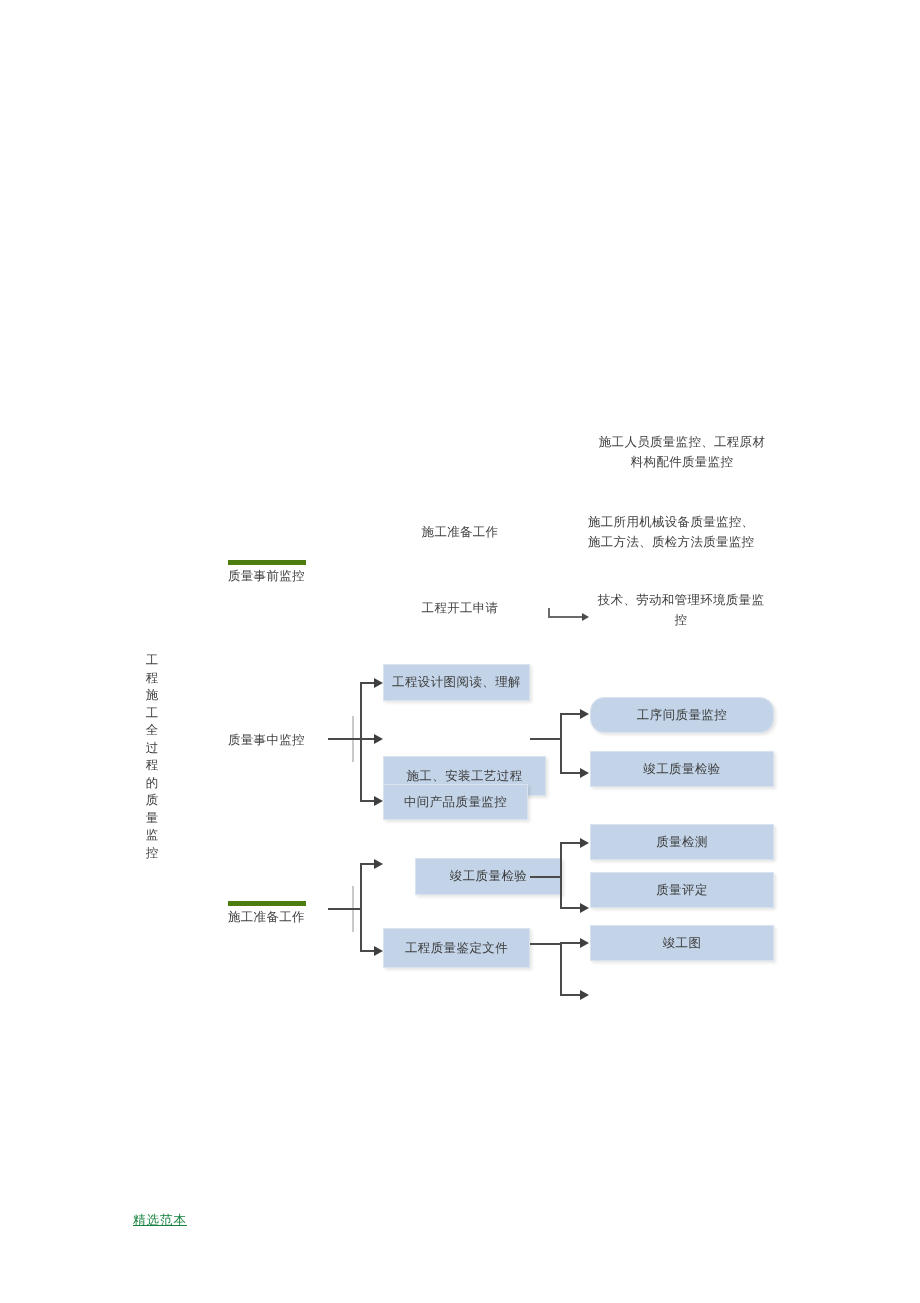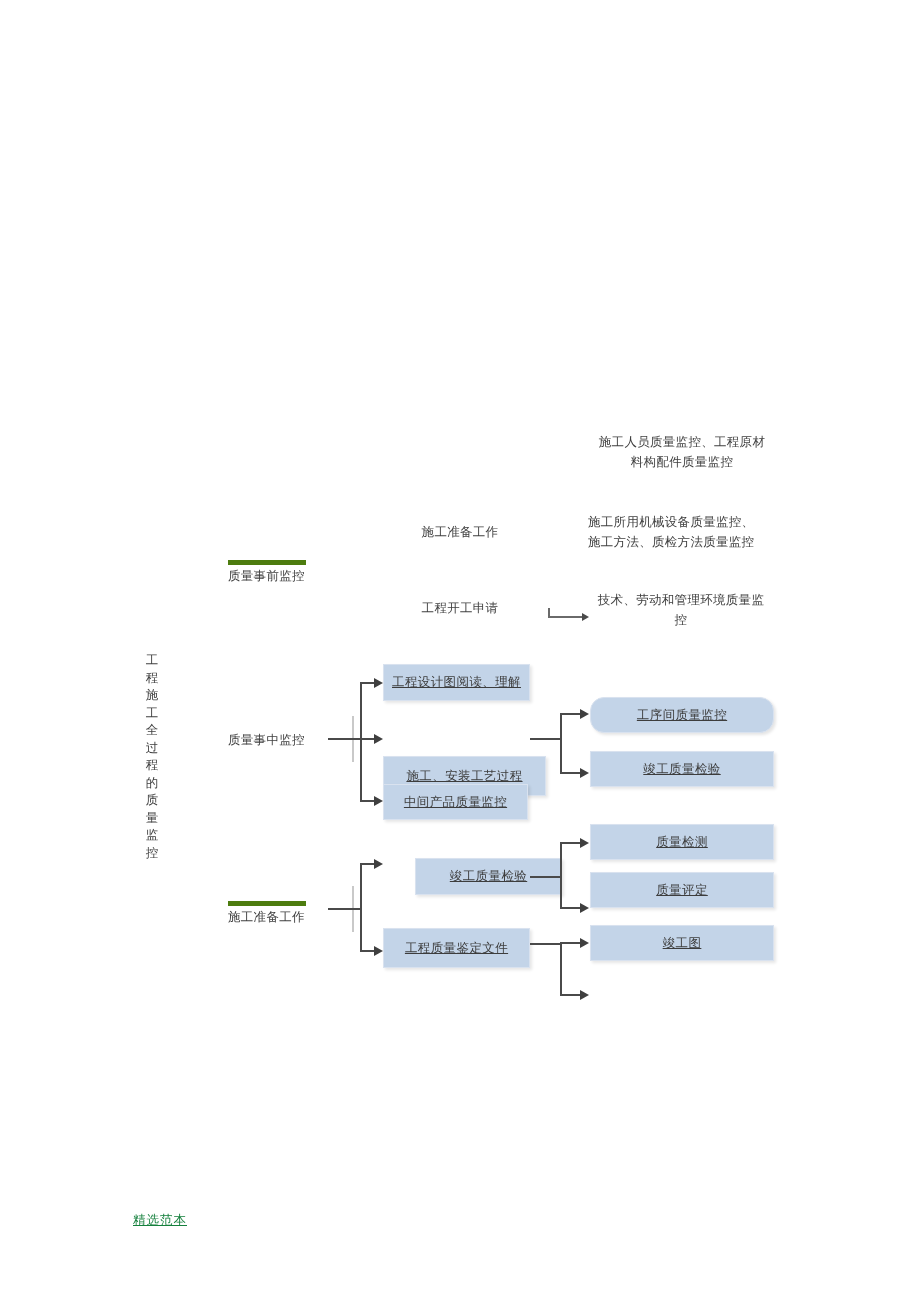--- a/index.html
+++ b/index.html
@@ -64,21 +64,20 @@
     border: 1px solid #d9e2ef;
     box-sizing: border-box;
     display: flex;
     align-items: center;
     justify-content: center;
     font-size: 12.5px;
     color: #3d3d3d;
     letter-spacing: .4px;
     box-shadow: 2px 2px 3px rgba(0,0,0,.10);
     text-align: center;
-    text-decoration: underline;
   }
 
   
   .hline { position: absolute; background: #4a4a4a; height: 2px; }
   .vline { position: absolute; background: #4a4a4a; width: 2px; }
   .hline.thin { background: #6a6a6a; height: 1.5px; }
 
   
   .stub { position: absolute; background: #c9c9c9; width: 2px; }
 

